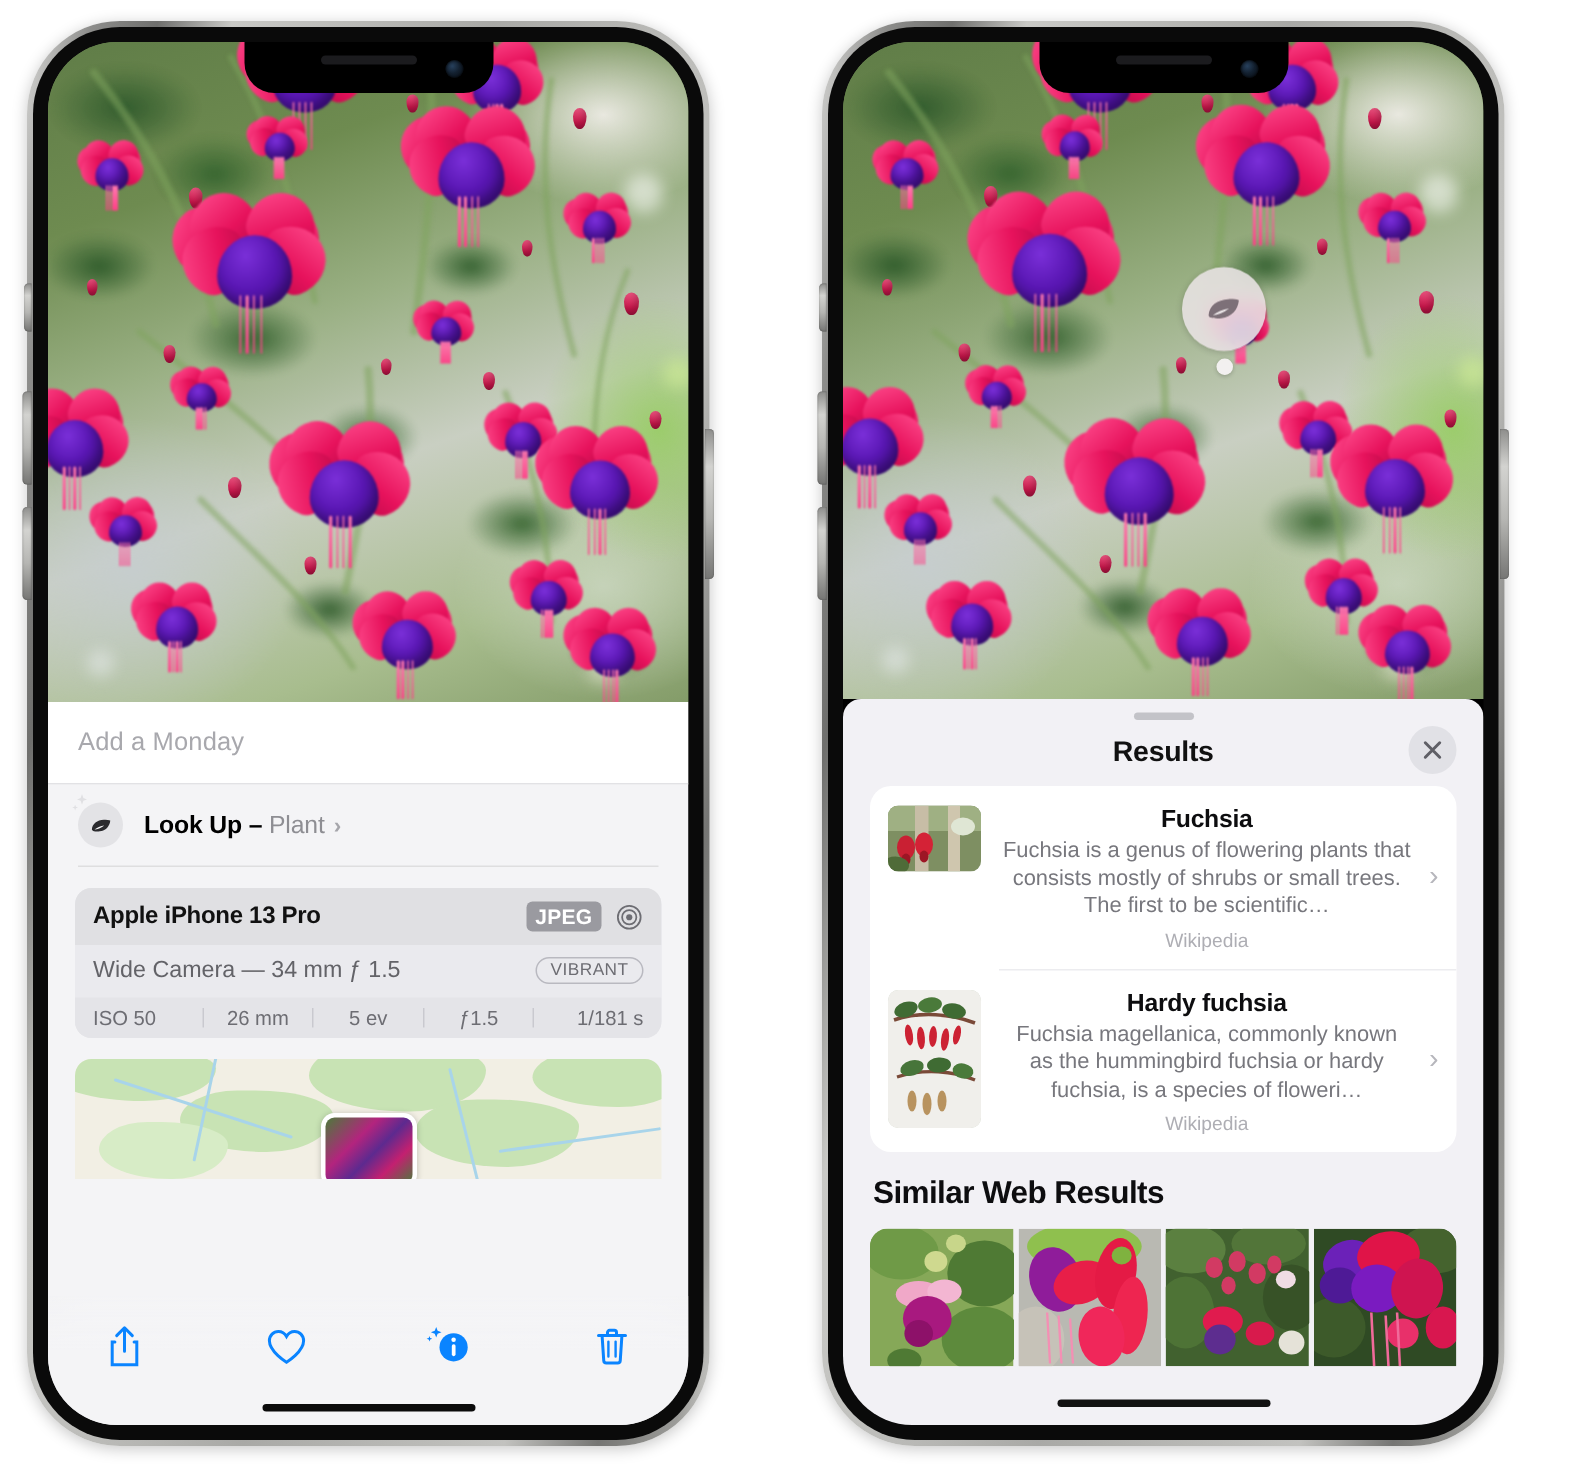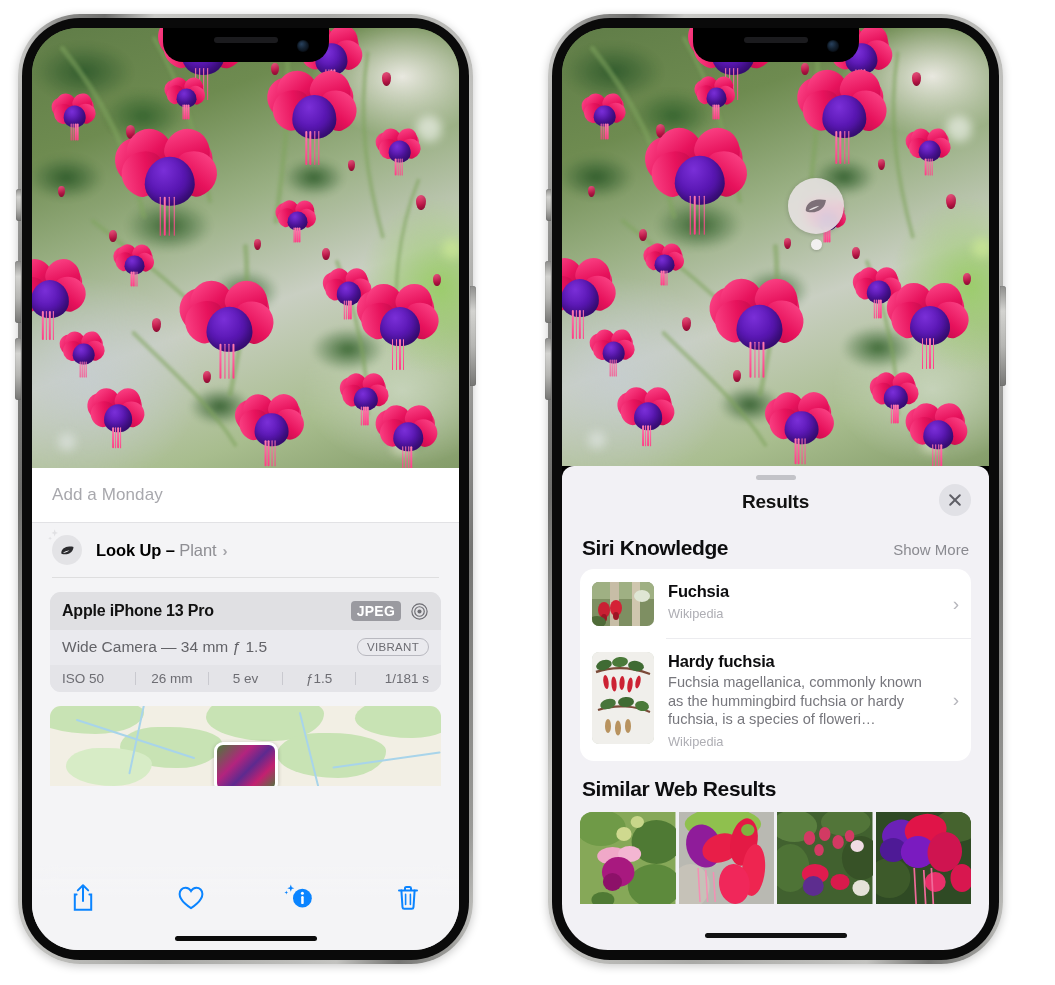--- a/index.html
+++ b/index.html
@@ -3,21 +3,21 @@
 <meta charset="utf-8">
 <style>
   html,body{margin:0;padding:0;background:#ffffff;}
   body{width:1055px;height:985px;position:relative;overflow:hidden;
        font-family:"Liberation Sans","DejaVu Sans",sans-serif;
        -webkit-font-smoothing:antialiased;}
 
   
   .phone{position:absolute;top:14px;width:455px;height:950px;}
   .phone.left{left:18px;}
-  .phone.right{left:548px;}
+  .phone.right{left:548px;text-align:center;}
 
   .frame-outer{position:absolute;inset:0;border-radius:62px;
     background:linear-gradient(100deg,#d8d8d6 0%,#8d8d8b 7%,#6f6f6d 14%,#c9c9c6 22%,#a9a9a6 50%,#c2c2bf 78%,#757573 88%,#9b9b98 96%,#d5d5d2 100%);
     box-shadow:0 2px 10px rgba(0,0,0,.22);}
   .frame-inner{position:absolute;inset:4px;border-radius:58px;background:#0a0a0a;}
   .screen{position:absolute;left:14px;top:14px;right:14px;bottom:14px;
     border-radius:46px;overflow:hidden;background:#000;}
 
   
   .btn-side{position:absolute;background:linear-gradient(180deg,#8e8e8c,#d3d3d0 25%,#b6b6b3 60%,#767674);
@@ -852,44 +852,41 @@
       <div class="grabber"></div>
       <div class="rtitle-row">
         <span class="rtitle">Results</span>
         <div class="xbtn">
           <svg width="16" height="16" viewBox="0 0 16 16">
             <path stroke="#5f5f66" stroke-width="2" stroke-linecap="round" d="M3.2 3.2l9.6 9.6M12.8 3.2l-9.6 9.6"></path>
           </svg>
         </div>
       </div>
 
-      <div class="sec-head">
-        <span class="sec-title">Siri Knowledge</span>
-        <span class="show-more">Show More</span>
-      </div>
 
       <div class="kcard">
 
         <div class="krow">
           <div class="kthumb a">
             <svg width="62" height="44" viewBox="0 0 62 44" preserveAspectRatio="none">
               <rect width="62" height="44" fill="#7e8f62"></rect>
               <rect x="0" y="0" width="62" height="17" fill="#9fb083"></rect>
               <rect x="18" y="0" width="9" height="44" fill="#c7bda6"></rect>
               <rect x="40" y="0" width="8" height="44" fill="#cfc6ae"></rect>
               <ellipse cx="12" cy="28" rx="6" ry="8" fill="#c92033"></ellipse>
               <ellipse cx="24" cy="26" rx="6" ry="8" fill="#d42236"></ellipse>
               <ellipse cx="12" cy="36" rx="3" ry="4" fill="#9d1625"></ellipse>
               <ellipse cx="24" cy="34" rx="3" ry="4" fill="#9d1625"></ellipse>
               <ellipse cx="50" cy="14" rx="8" ry="6" fill="#dfe6d4"></ellipse>
               <ellipse cx="5" cy="40" rx="9" ry="6" fill="#4f6b38"></ellipse>
             </svg>
           </div>
           <div class="kbody">
             <div class="ktitle">Fuchsia</div>
+            <div class="kdesc">Fuchsia is a genus of flowering plants that consists mostly of shrubs or small trees. The first to be scientific…</div>
             <div class="ksrc">Wikipedia</div>
           </div>
           <span class="kchev">›</span>
         </div>
 
         <div class="kdiv"></div>
 
         <div class="krow">
           <div class="kthumb b">
             <svg width="62" height="92" viewBox="0 0 62 92" preserveAspectRatio="none">

